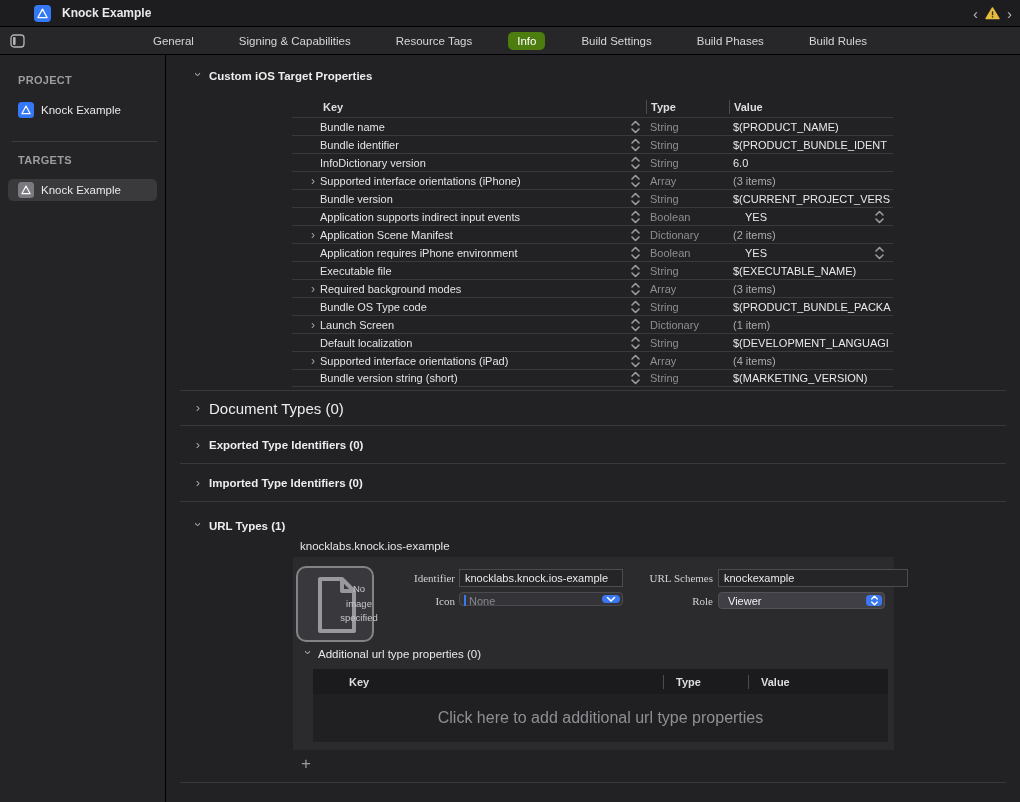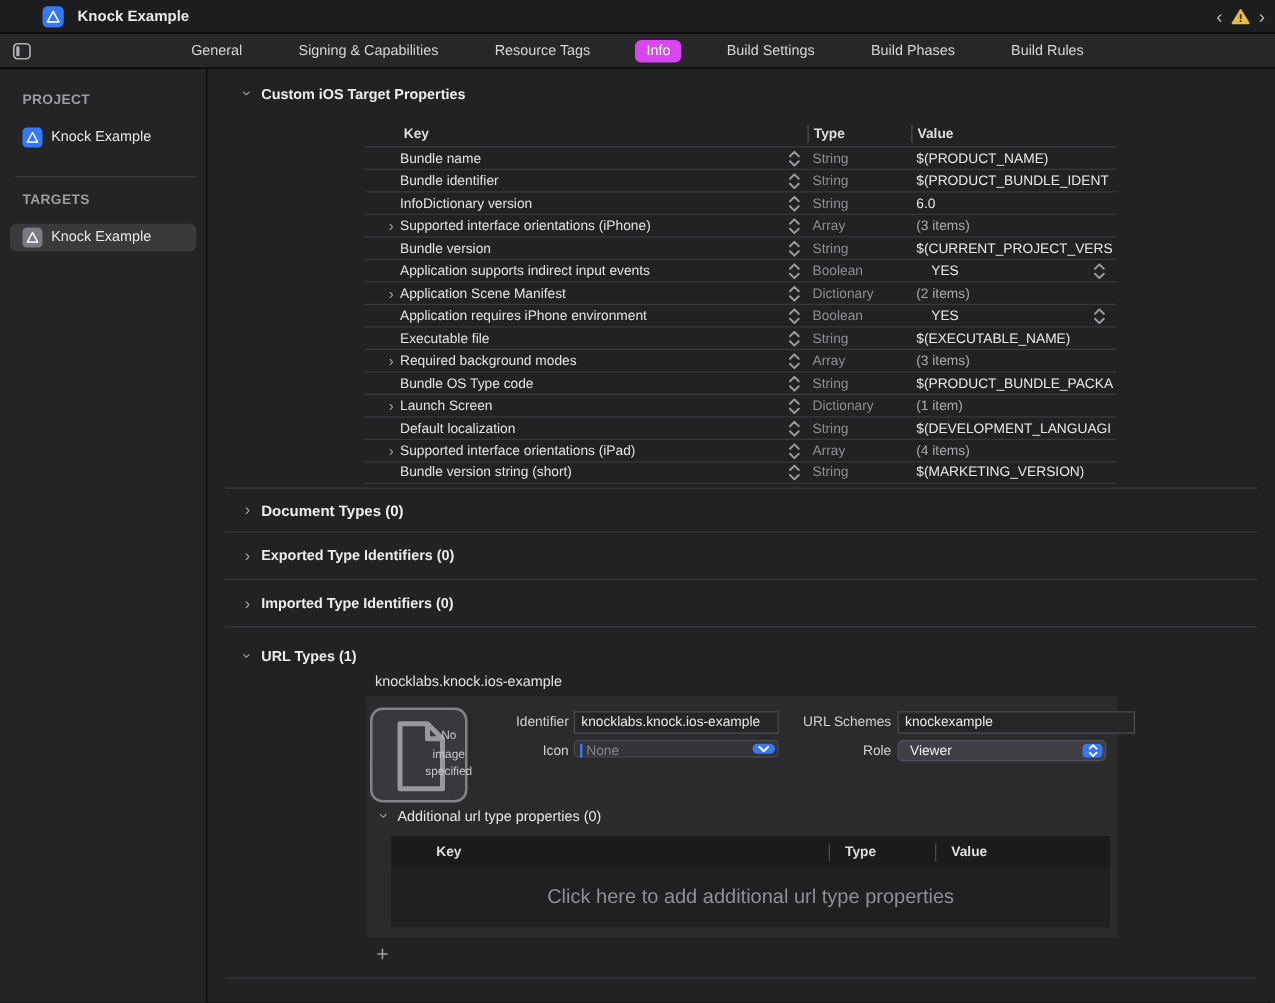--- a/index.html
+++ b/index.html
@@ -17,21 +17,21 @@
   .appicon svg{display:block;}
   .titlebar .wtitle{margin-left:11px;font-size:12px;font-weight:bold;color:#e9e9eb;}
   .navgroup{position:absolute;right:8px;top:0;height:27px;display:flex;align-items:center;gap:7px;}
   .navchev{color:#b9b9bd;font-size:15px;line-height:1;cursor:default;}
   
   .tabbar{height:28px;background:#272729;border-bottom:1px solid #000;
     display:flex;align-items:center;justify-content:center;position:relative;}
   .sidebar-toggle{position:absolute;left:10px;top:7px;width:15px;height:14px;}
   .tabstrip{display:flex;align-items:center;gap:27px;}
   .tab{color:#d6d6d9;font-size:11.5px;padding:3px 9px;border-radius:5px;cursor:default;white-space:nowrap;}
-  .tab.active{background:#d946ef;color:#fff;}
+  .tab.active{background:#4d7c0f;color:#fff;}
   
   .content{display:flex;height:747px;}
   .sidebar{width:166px;background:#242427;border-right:1px solid #000;padding-top:19px;flex:0 0 auto;}
   .side-h{font-weight:bold;color:#9c9ca1;padding-left:18px;letter-spacing:.3px;}
   .side-item{display:flex;align-items:center;gap:7px;margin:13px 8px 0 8px;padding:3px 0 3px 10px;border-radius:5px;}
   .side-item.selected{background:#3a3a3d;}
   .side-item .lbl{color:#e8e8ea;font-size:11.5px;}
   .smallicon{width:16px;height:16px;border-radius:3.5px;display:inline-flex;align-items:center;justify-content:center;flex:0 0 auto;}
   .smallicon.blue{background:#3478f6;}
   .smallicon.gray{background:#7a7a80;}
@@ -71,21 +71,21 @@
   .collapse-wrap .collapse-row::after{content:"";position:absolute;left:14px;right:14px;bottom:0;height:1px;background:#39393c;}
   .url-head{height:30px;display:flex;align-items:flex-end;gap:6px;padding-left:27px;}
   .url-head .t{font-weight:bold;font-size:11.5px;color:#eceded;}
   .item-name{margin:8px 0 0 134px;color:#e4e4e6;font-size:11.5px;}
   
   .urlpanel{position:relative;margin:5px 0 0 127px;width:601px;height:193px;background:#2b2b2e;}
   .imgwell{position:absolute;left:3px;top:9px;width:78px;height:76px;border:2px solid #828287;
     border-radius:10px;background:#39393d;display:flex;align-items:center;justify-content:center;position:absolute;padding-left:48px;}
   .imgwell .doc{position:absolute;left:17px;top:8px;}
   .noimg{position:relative;z-index:2;text-align:center;color:#c9c9cc;font-size:9.5px;line-height:1.55;}
-  .flabel{position:absolute;height:18px;line-height:18px;text-align:right;color:#d2d2d5;}
+  .flabel{position:absolute;height:18px;line-height:18px;text-align:right;color:#d2d2d5;font-family:Liberation Serif, serif;}
   .tfield{position:absolute;height:18px;background:#252528;border:1px solid #4c4c50;
     color:#e9e9eb;font-size:11px;padding:0 5px;font-family:inherit;outline:none;}
   .combo{position:absolute;height:14px;background:#333338;border:1px solid #4a4a4f;border-radius:4px;}
   .combo .caret{position:absolute;left:4px;top:2px;width:2px;height:11px;background:#3b77f0;}
   .combo .ph{position:absolute;left:9px;top:1px;line-height:14px;color:#87878c;}
   .combo .btn{position:absolute;right:2px;top:2px;bottom:2px;width:18px;border-radius:4px;
     background:#3b77f0;display:flex;align-items:center;justify-content:center;}
   .popup{position:absolute;height:17px;background:#3f3f45;border:1px solid #515157;border-radius:4px;}
   .popup .val{position:absolute;left:9px;top:1px;line-height:14px;color:#f0f0f2;}
   .popup .btn{position:absolute;right:2px;top:2px;bottom:2px;width:16px;border-radius:3.5px;
@@ -416,21 +416,21 @@
     </span>
   </div>
           </div>
       </div>
 
       <div class="hr-full"></div>
 
       <div class="collapse-wrap">
           <div class="collapse-row">
     <span class="chev">›</span>
-    <span class="t sec-label" style="font-weight:bold;font-size:12px;color:#eceded;">Document Types (0)</span>
+    <span class="t sec-label" style="font-weight:normal;font-size:15px;color:#eceded;">Document Types (0)</span>
   </div>
           <div class="collapse-row">
     <span class="chev">›</span>
     <span class="t sec-label" style="font-weight:bold;font-size:11.5px;color:#eceded;">Exported Type Identifiers (0)</span>
   </div>
           <div class="collapse-row">
     <span class="chev">›</span>
     <span class="t sec-label" style="font-weight:bold;font-size:11.5px;color:#eceded;">Imported Type Identifiers (0)</span>
   </div>
         </div>

